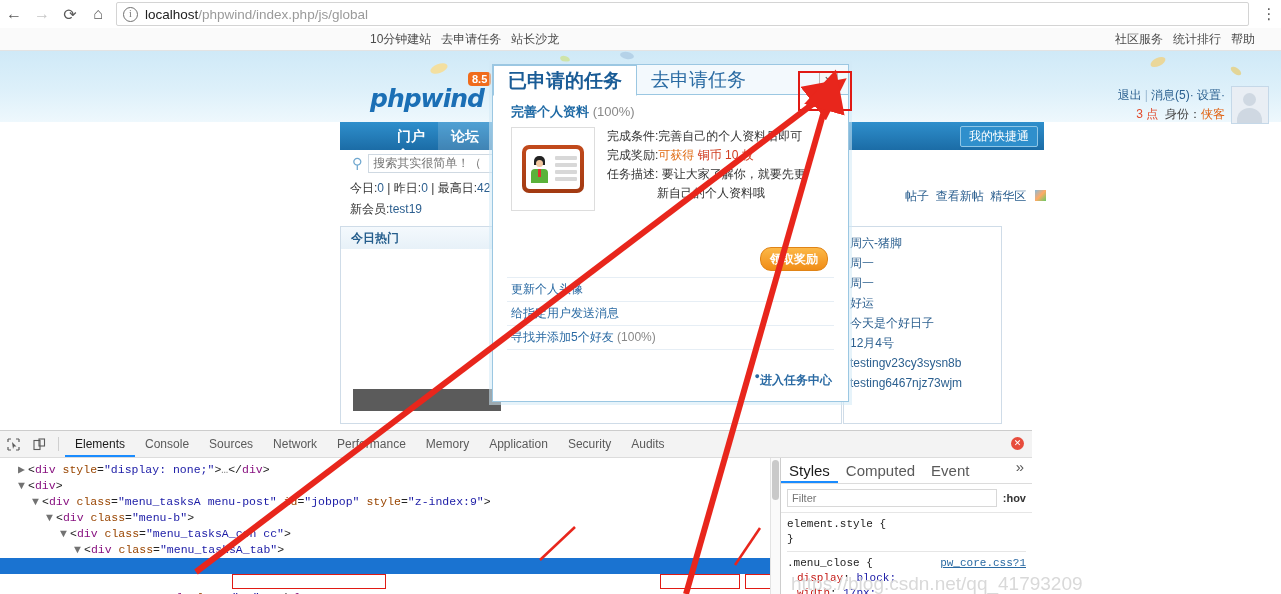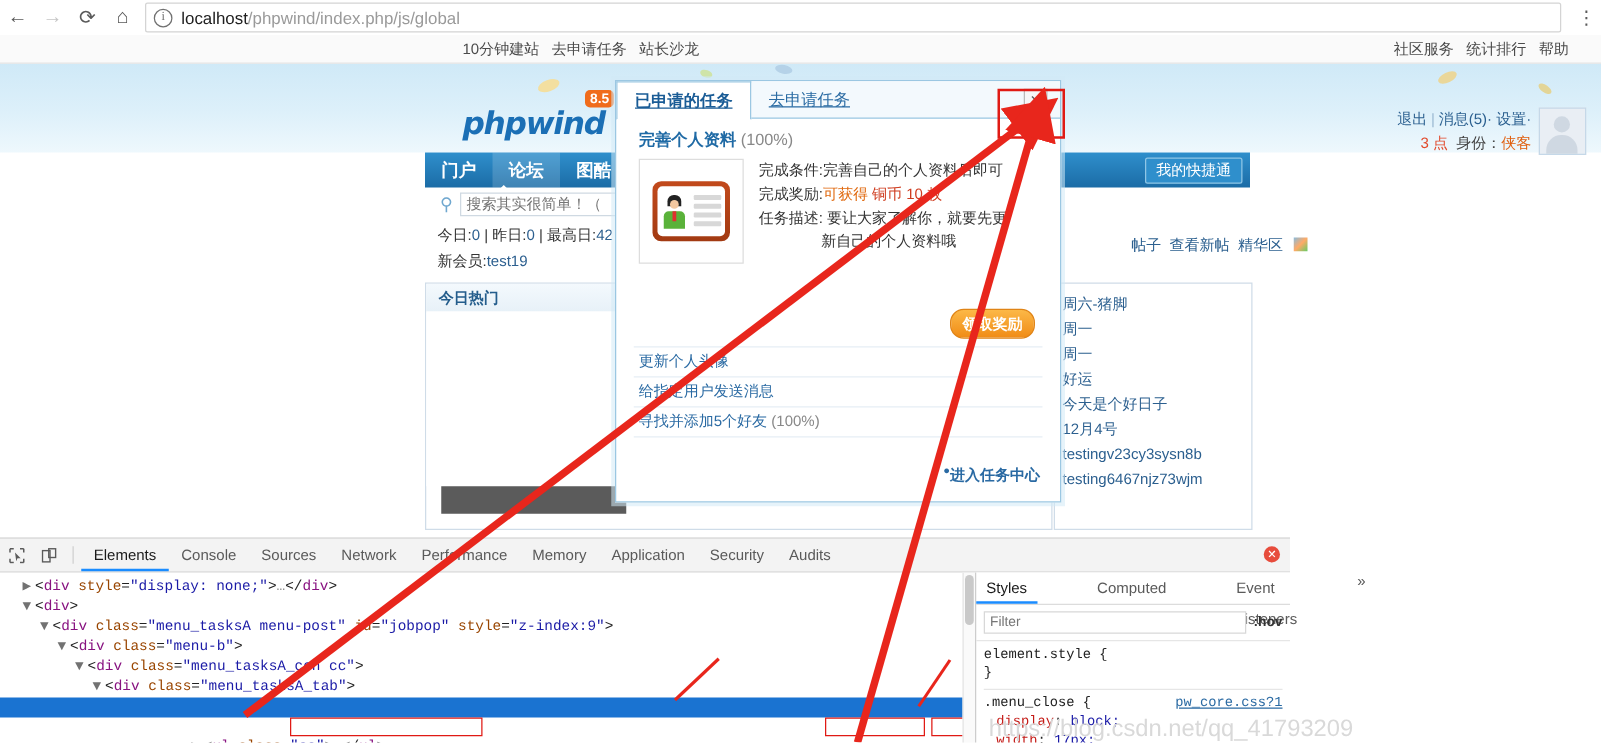--- a/index.html
+++ b/index.html
@@ -99,20 +99,21 @@
     border-radius: 50%; background: #cfd8e2;
   }
   .avatar-box:before {
     content:""; position:absolute; left: 5px; top: 21px; width: 25px; height: 15px;
     border-radius: 12px 12px 0 0; background: #cfd8e2;
   }
 
   .navbar {
     position: absolute; top: 94px; left: 340px; width: 660px; height: 28px;
     background: linear-gradient(180deg,#2f8fcc 0%, #1b6ca6 100%);
+    padding-left: 44px;
   }
   .navbar .tab {
     float: left; padding: 0 13px; line-height: 28px; color: #fff;
     font-size: 14px; font-weight: bold;
   }
   .navbar .tab.active { background: rgba(255,255,255,0.16); }
   .shortcut-btn {
     position: absolute; right: 6px; top: 4px; background: #2f8fcc;
     border: 1px solid #8fc6e6; color: #fff; font-size: 12px;
     padding: 1px 8px; border-radius: 2px;
@@ -168,22 +169,22 @@
   .right-list div { white-space: nowrap; }
 
   
   .dialog {
     position: absolute; left: 492px; top: 36px; width: 355px; height: 336px;
     background: #fff; border: 1px solid #9bc7e2; box-shadow: 0 0 0 3px rgba(210,233,246,.55);
     z-index: 30;
   }
   .dlg-tabs { position: relative; height: 29px; border-bottom: 1px solid #9bc7e2; background: #f3f9fd; }
   .dlg-tab {
-    float: left; height: 28px; line-height: 28px; padding: 0 14px; font-size: 13px;
-    color: #2a6ba3; margin-top: 1px; text-decoration: underline;
+    float: left; height: 28px; line-height: 28px; padding: 0 14px; font-size: 19px;
+    color: #2a6ba3; margin-top: 1px;
   }
   .dlg-tab.active {
     background: #fff; border: 1px solid #9bc7e2; border-bottom: 1px solid #fff;
     font-weight: bold; color: #1a5c96; margin-top: 0; height: 29px; line-height: 29px;
     position: relative; z-index: 2;
   }
   .dlg-close-wrap {
     position: absolute; right: 10px; top: 6px; width: 17px; height: 17px;
     border: 1px solid #b9b9b9; background: #f6f6f6;
     display: flex; align-items: center; justify-content: center;
@@ -283,21 +284,21 @@
   .dom-scroll {
     position: absolute; right: 0; top: 0; width: 9px; bottom: 0; background: #fafafa;
     border-left: 1px solid #e3e3e3;
   }
   .dom-scroll .thumb { position: absolute; left: 1px; top: 2px; width: 7px; height: 40px; background: #c9c9c9; border-radius: 4px; }
 
   .styles-pane {
     width: 251px; flex: none; border-left: 1px solid #cdcdcd; position: relative;
     background: #fff;
   }
-  .st-tabs { height: 25px; border-bottom: 1px solid #dcdcdc; display: flex; align-items: flex-start; font-size: 12px; color: #5a5a5a; gap: 40px; }
+  .st-tabs { height: 25px; border-bottom: 1px solid #dcdcdc; display: flex; align-items: flex-start; font-size: 15px; color: #5a5a5a; }
   .st-tab { padding: 0 8px; height: 25px; line-height: 25px; }
   .st-tab.active { color: #1a1a1a; border-bottom: 2px solid #1a8cff; box-sizing: border-box; }
   .st-more { margin-left: auto; padding-right: 8px; color: #5a5a5a; }
   .st-filterrow { height: 22px; display: flex; align-items: center; padding: 3px 6px; border-bottom: 1px solid #e6e6e6; }
   .st-filter {
     flex: 1; height: 16px; border: 1px solid #d8d8d8; background: #fff; font-size: 11px;
     color: #a0a0a0; padding: 0 4px; font-family: Liberation Sans, sans-serif;
   }
   .st-hov { font-size: 11px; color: #333; margin-left: 6px; font-weight: bold; }
   .st-rules { font-family: "Liberation Mono","DejaVu Sans Mono", monospace; font-size: 11px; line-height: 15px; padding: 4px 6px; color: #222; }

